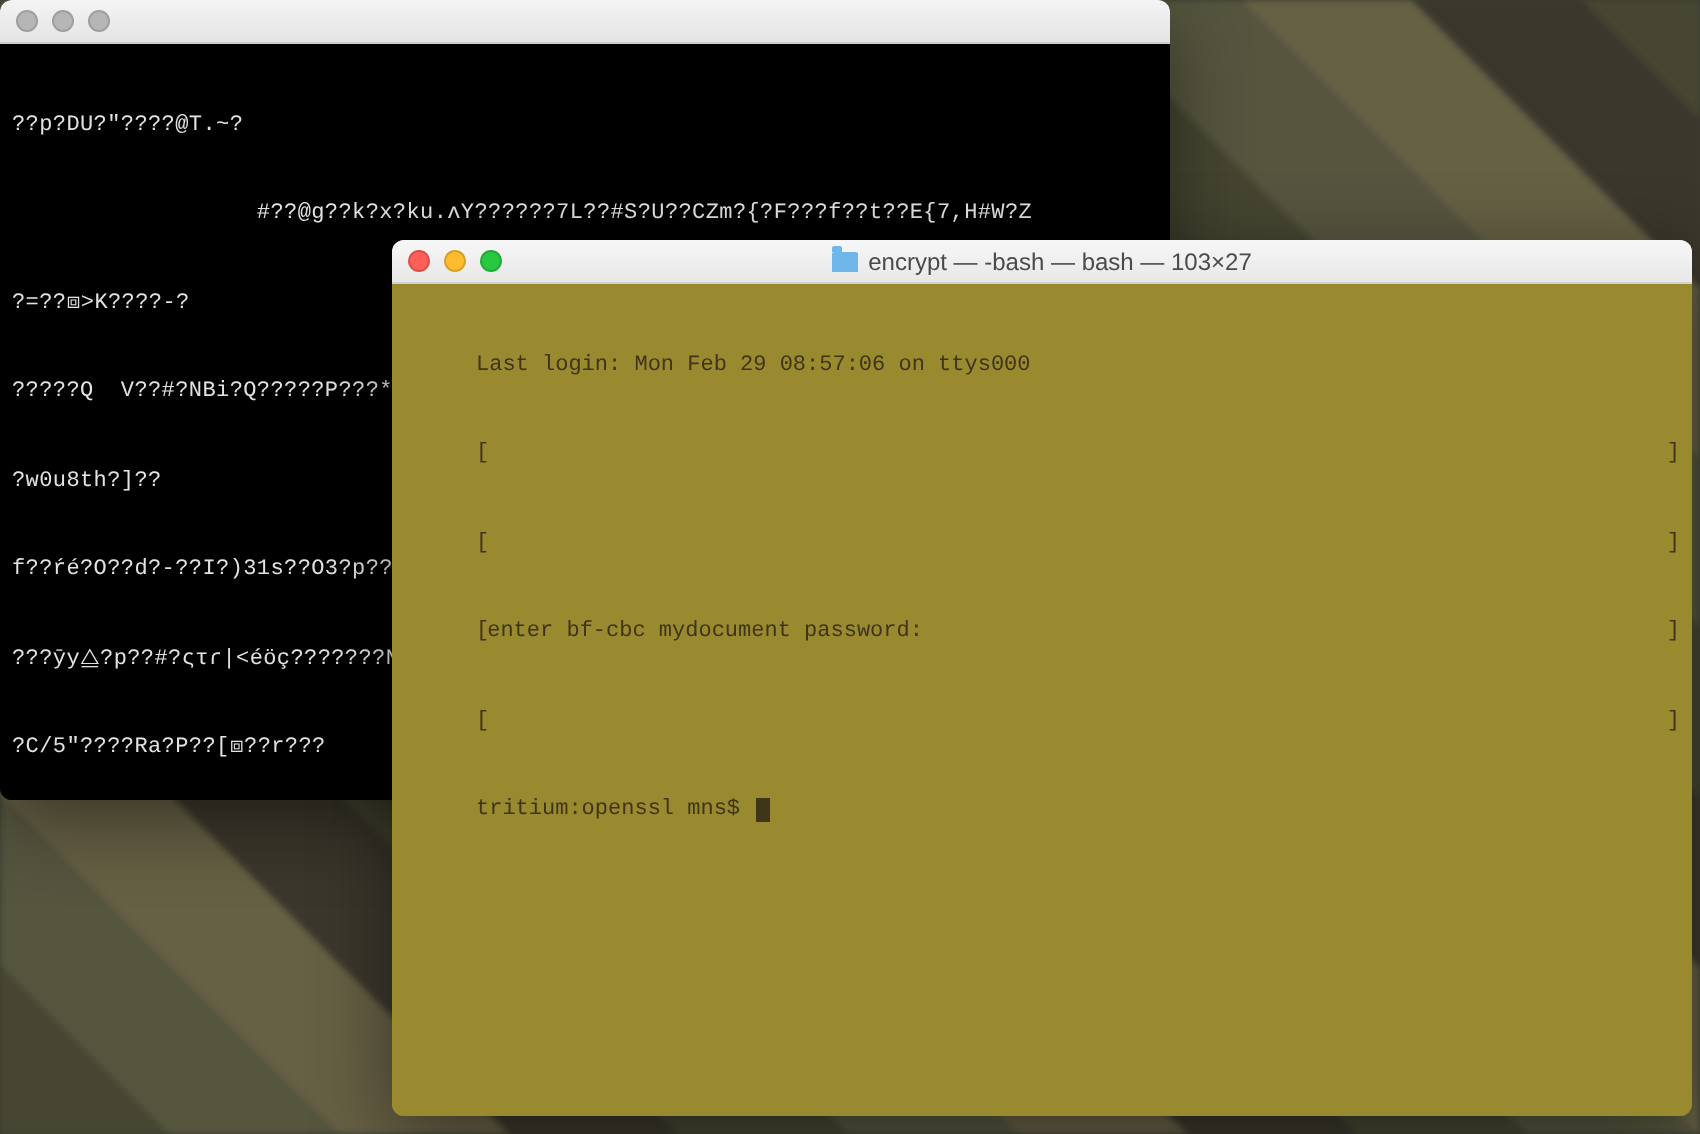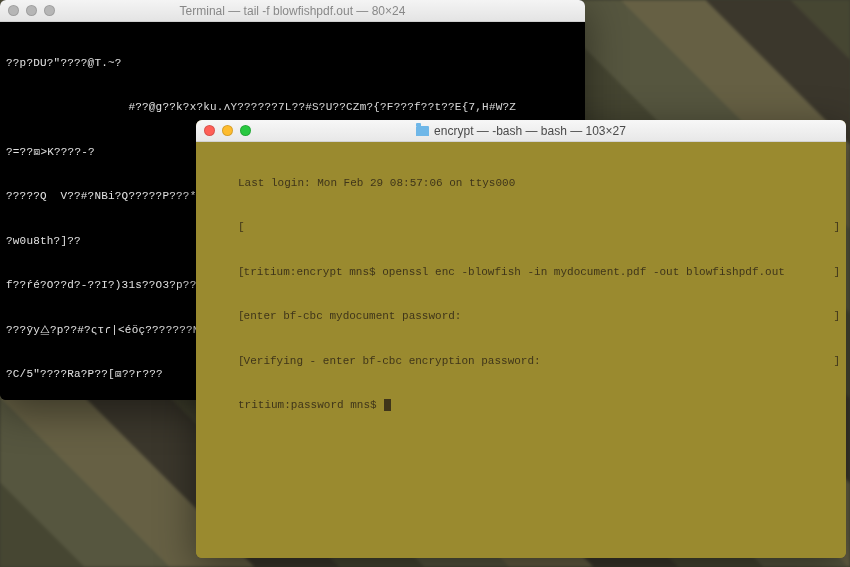--- a/index.html
+++ b/index.html
@@ -129,23 +129,20 @@
 
 <div class="desktop-bg"></div>
 
 <div class="window win-back">
   <div class="titlebar">
     <div class="traffic-lights">
       <span class="light inactive"></span>
       <span class="light inactive"></span>
       <span class="light inactive"></span>
     </div>
-    <div class="title-text">
-      <span>Terminal — tail -f blowfishpdf.out — 80×24</span>
-    </div>
   </div>
   <div class="terminal-body">
     <span class="line">??p?DU?"????@T.~?</span>
     <span class="line">                  #??@g??k?x?ku.ʌY??????7L??#S?U??CZm?{?F???f??t??E{7,H#W?Z</span>
     <span class="line">?=??⧈&gt;K????-?</span>
     <span class="line">?????Q  V??#?NBi?Q?????P???*O=???@???4/YgT???tY#ً?`w?2????Dt%??f????~&gt;¢ 8¢M]g2?ĕ</span>
     <span class="line">?w0u8th?]??</span>
     <span class="line">f??ŕé?O??d?-??I?)31s??O3?p???[??????pq?6m?̣??@5?????     $?9?M?U?G???LHy;F????~NC⌼</span>
     <span class="line">???ȳy⧋?p??#?ςτɾ|&lt;éöç???????NM                               </span>
     <span class="line">?C/5"????Ra?P??[⧈??r???</span>
@@ -175,18 +172,18 @@
       <span class="light green"></span>
     </div>
     <div class="title-text">
       <span class="folder-icon"></span>
       <span>encrypt — -bash — bash — 103×27</span>
     </div>
   </div>
   <div class="terminal-body" style="position:relative;padding-left:42px;">
     <span class="line">Last login: Mon Feb 29 08:57:06 on ttys000</span>
     <span class="line bracket-line"><span class="bracket-line-close">]</span></span>
-    <span class="line bracket-line"><span>tritium:encrypt mns$ openssl enc -blowfish -in mydocument.pdf -out blowfishpdf.out</span><span class="bracket-line-close">]</span></span>
+    <span class="line bracket-line"><span class="bracket-line-close">]</span></span>
     <span class="line bracket-line"><span>enter bf-cbc mydocument password:</span><span class="bracket-line-close">]</span></span>
-    <span class="line bracket-line"><span>Verifying - enter bf-cbc encryption password:</span><span class="bracket-line-close">]</span></span>
-    <span class="line"><span>tritium:password mns$ </span><span class="cursor"></span></span>
+    <span class="line bracket-line"><span class="bracket-line-close">]</span></span>
+    <span class="line"><span>tritium:openssl mns$ </span><span class="cursor"></span></span>
   </div>
 </div>
 
 </body></html>

